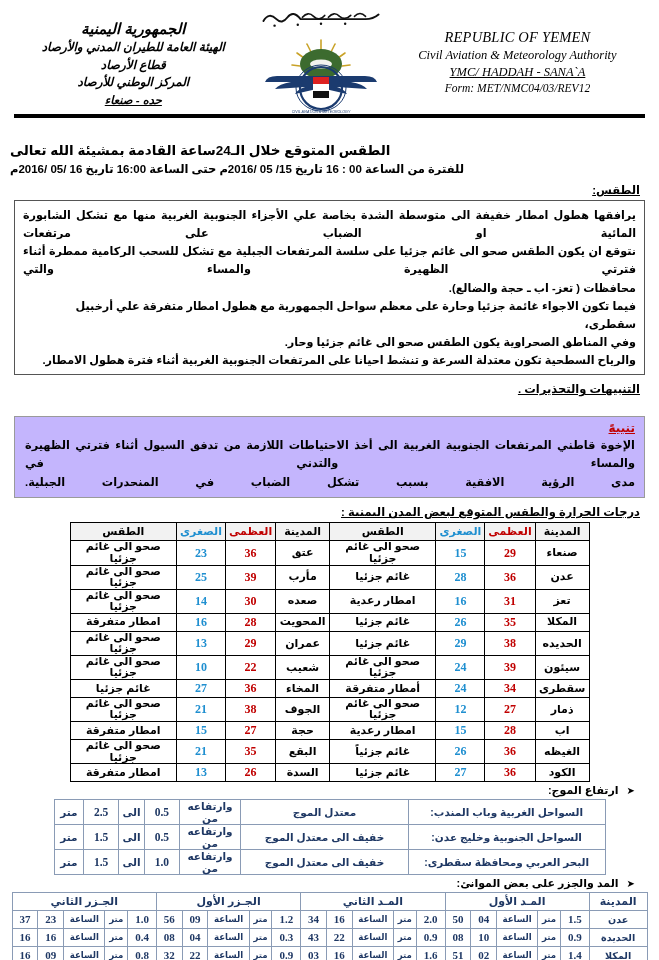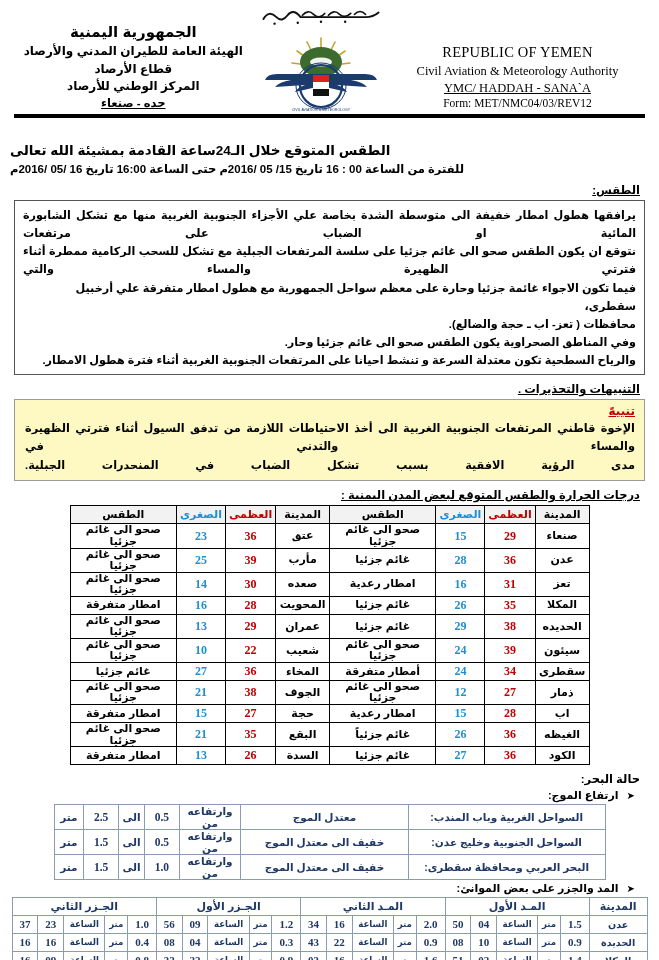--- a/index.html
+++ b/index.html
@@ -14,24 +14,25 @@
     color: #000;
     position: relative;
     overflow: hidden;
   }
   .page { width: 659px; height: 960px; position: relative; padding: 0 10px; }
 
   
   .header {
     display: flex;
     flex-direction: row-reverse;
-    align-items: flex-end;
+    align-items: center;
     justify-content: space-between;
     padding: 8px 8px 0 8px;
     height: 112px;
+    font-style: italic;
   }
   .hdr-ar {
     direction: rtl;
     text-align: center;
     width: 238px;
     font-weight: bold;
     line-height: 1.45;
     font-size: 12.5px;
     padding-top: 6px;
   }
@@ -105,24 +106,24 @@
     font-weight: bold;
     line-height: 1.62;
     margin: 0 4px;
   }
   .forecast-box p { margin: 0; }
   .fb-just { text-align: justify; text-align-last: justify; }
   .fb-right { text-align: right; }
 
   
   .warn-box {
-    background: #fef9c3;
+    background: #c4b5fd;
     border: 1px solid #9a9a9a;
     direction: rtl;
-    margin: 3px 4px 0 4px;
+    margin: 20px 4px 0 4px;
     padding: 4px 9px 6px 10px;
   }
   .warn-title {
     color: #c00000;
     font-weight: bold;
     font-size: 12px;
     text-align: right;
     text-decoration: underline;
   }
   .warn-text {
@@ -285,22 +286,22 @@
   <div class="title-block">
     <div class="title-main">الطقس المتوقع خلال الـ24ساعة القادمة بمشيئة الله تعالى</div>
     <div class="title-sub">للفترة من الساعة  00 : 16 تاريخ 15/ 05 /2016م حتى الساعة  16:00  تاريخ 16 /05 /2016م</div>
   </div>
 
   <div class="sec-label">الطقس:</div>
 
   <div class="forecast-box">
     <p class="fb-just">يرافقها هطول امطار خفيفة الى متوسطة الشدة بخاصة علي الأجزاء الجنوبية الغربية منها  مع تشكل الشابورة المائية او الضباب على مرتفعات</p>
     <p class="fb-just">نتوقع ان يكون الطقس صحو الى غائم جزئيا  على سلسة المرتفعات الجبلية  مع تشكل للسحب الركامية ممطرة  أثناء فترتي الظهيرة والمساء  والتي</p>
+    <p class="fb-right">محافظات  ( تعز-  اب ـ حجة  والضالع).</p>
     <p class="fb-right">فيما تكون  الاجواء غائمة جزئيا  وحارة على معظم  سواحل الجمهورية  مع هطول امطار متفرقة علي  أرخبيل سقطرى،</p>
-    <p class="fb-right">محافظات  ( تعز-  اب ـ حجة  والضالع).</p>
     <p class="fb-right">وفي المناطق الصحراوية  يكون  الطقس  صحو الى غائم  جزئيا وحار.</p>
     <p class="fb-right">والرياح  السطحية  تكون معتدلة  السرعة و  تنشط احيانا  على المرتفعات الجنوبية الغربية أثناء  فترة هطول الامطار.</p>
   </div>
 
   <div class="sec-label">التنبيهات والتحذيرات .</div>
 
   <div class="warn-box">
     <div class="warn-title">تنبيهً</div>
     <div class="warn-text">الإخوة قاطني المرتفعات الجنوبية الغربية  الى أخذ الاحتياطات اللازمة من تدفق السيول  أثناء فترتي الظهيرة والمساء والتدني في</div>
     <div class="warn-text">مدى الرؤية  الافقية  بسبب  تشكل الضباب في  المنحدرات الجبلية.</div>
@@ -430,21 +431,20 @@
             <td class="wx">غائم جزئيا</td>
             <td class="city">السدة</td>
             <td class="max">26</td>
             <td class="min">13</td>
             <td class="wx">امطار متفرقة</td>
           </tr>
         </tbody>
     </table>
   </div>
 
-  <div class="sec-label nolink">حالة البحر:</div>
   <div class="sub-label">
     <span class="arrow">➤</span>
     <span>ارتفاع الموج:</span>
   </div>
 
   <div class="sea-wrap">
     <table class="sea">
       <tbody>
           <tr>
             <td class="sea-region">السواحل الغربية وباب المندب:</td>

